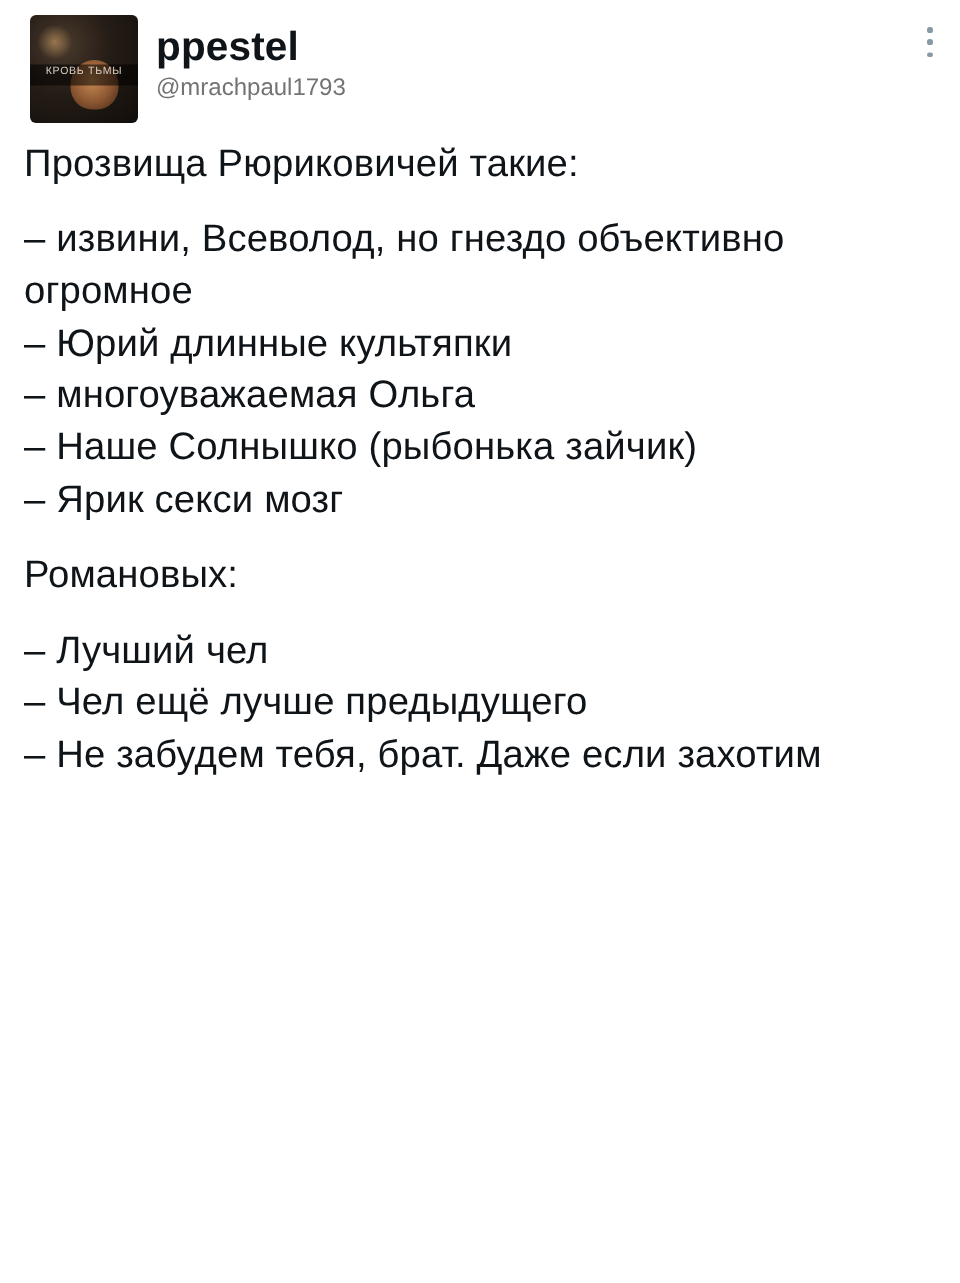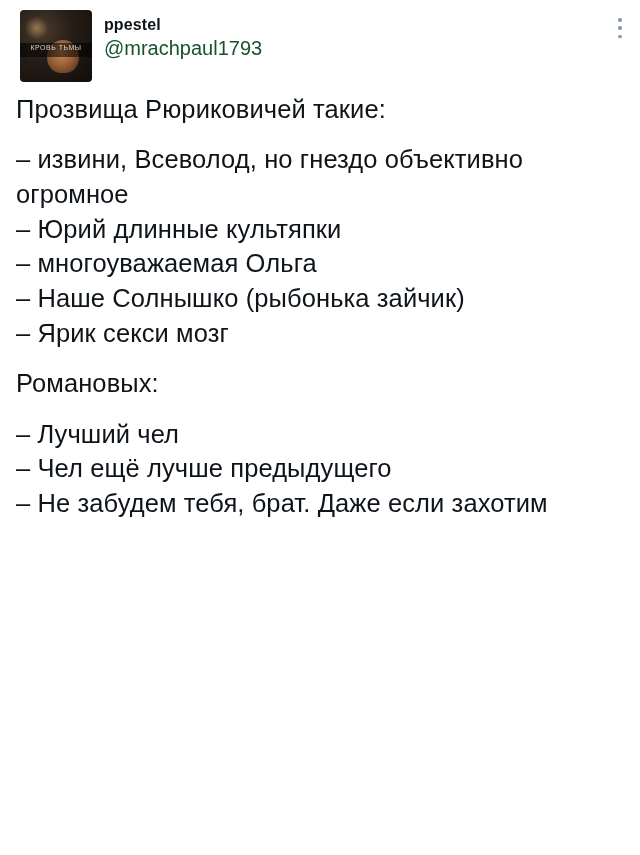--- a/index.html
+++ b/index.html
@@ -80,28 +80,28 @@
     overflow: hidden;
   }
   .names {
     display: flex;
     flex-direction: column;
     justify-content: flex-start;
     padding-top: 6px;
     line-height: 1.18;
   }
   .display-name {
-    font-size: 16px;
+    font-size: 27px;
     font-weight: bold;
     color: #0f1419;
     letter-spacing: 0.1px;
   }
   .handle {
-    font-size: 20px;
-    color: #14532d;
+    font-size: 16px;
+    color: #737373;
     margin-top: 2px;
   }
   .more-icon {
     position: absolute;
     top: 18px;
     right: 18px;
     width: 4px;
     height: 20px;
     display: flex;
     flex-direction: column;

